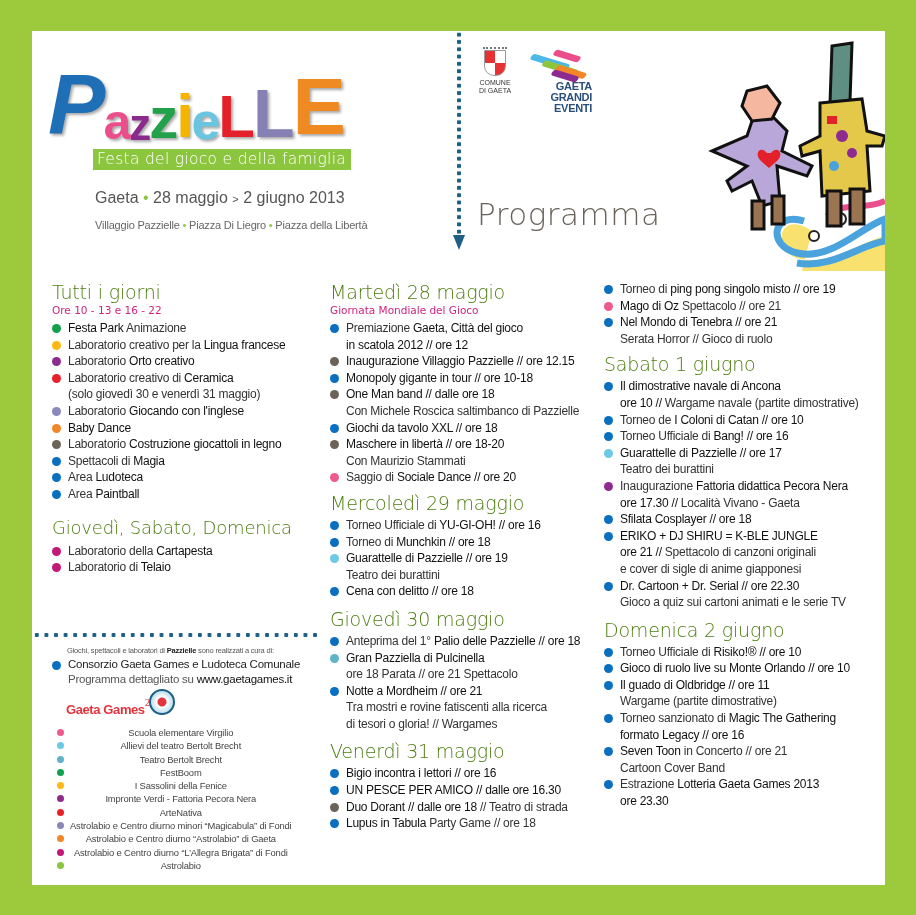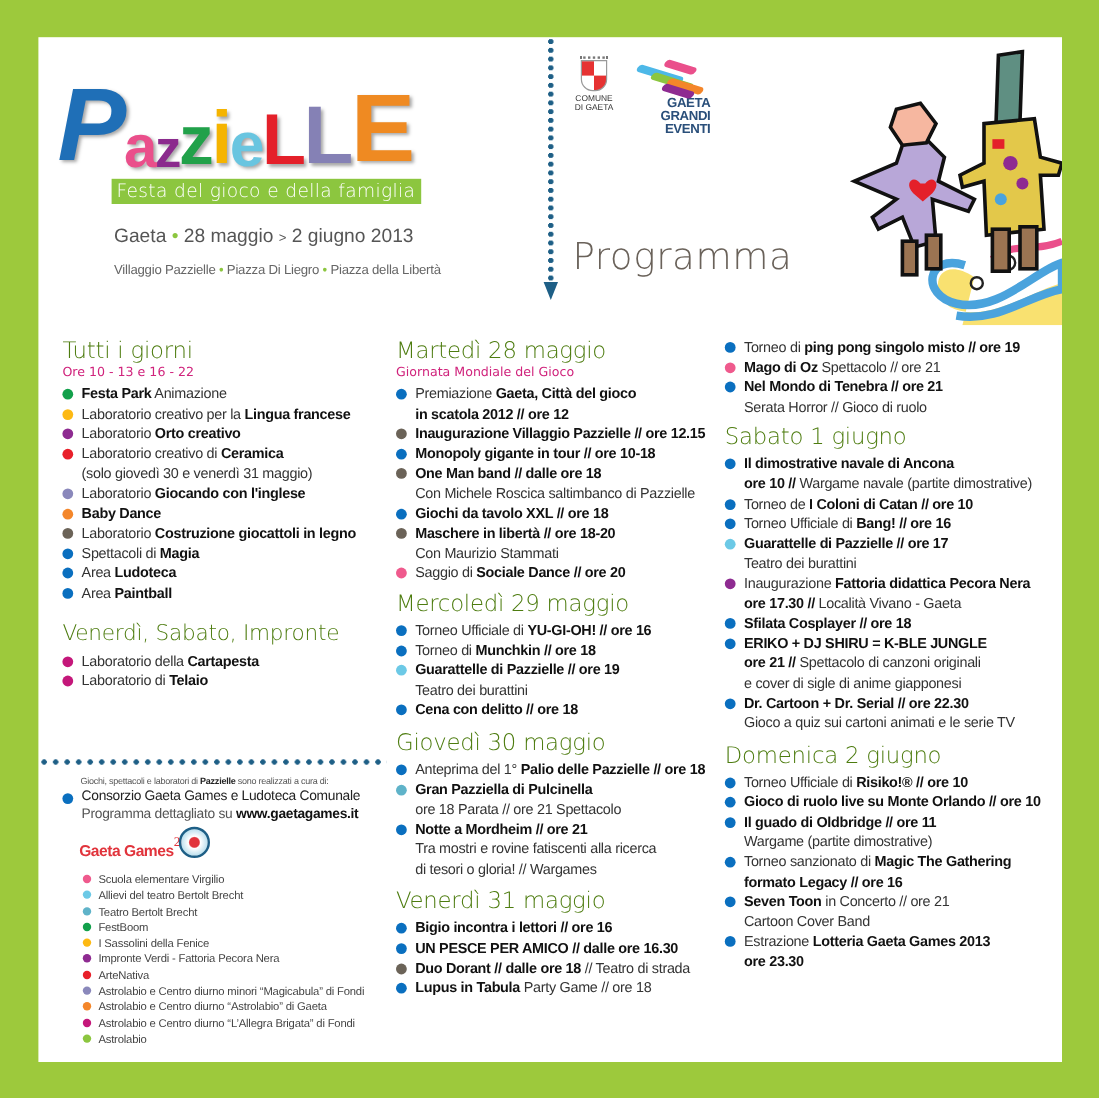--- a/index.html
+++ b/index.html
@@ -103,21 +103,21 @@
     ul.items { list-style: none; }
     ul.items li {
       position: relative; padding-left: 16px;
       font-size: 12px; line-height: 16.6px; color: #333;
       white-space: nowrap; letter-spacing: -0.25px;
     }
     ul.items li .bullet {
       position: absolute; left: 0; top: 4px;
       width: 9px; height: 9px; border-radius: 50%;
     }
-    ul.items li b { color: #111; font-weight: bold; }
+    ul.items li b { color: #111; font-weight: normal; }
     ul.items li .sub { display: block; }
     .col1 { left: 20px; top: 250px; width: 290px; }
     .col2 { left: 298px; top: 250px; width: 280px; }
     .col3 { left: 572px; top: 250px; width: 280px; }
     .gap { height: 10px; }
     .hdots {
       position: absolute; left: 0; top: 601px; width: 290px; height: 6px;
       background-image: radial-gradient(circle, #1e5f86 2px, transparent 2.4px);
       background-size: 9.6px 6px; background-repeat: repeat-x;
     }
@@ -128,21 +128,21 @@
       position: absolute; left: 14px; top: 50px;
       font-size: 13px; font-weight: bold; color: #e1343c;
       letter-spacing: -0.4px; white-space: nowrap;
     }
     .gg-logo sup { font-size: 11px; color: #e1343c; vertical-align: 8px; font-family: "Liberation Serif", serif; font-weight: normal; }
     .gg-badge {
       position: absolute; left: 97px; top: 43px; width: 26px; height: 26px;
       border-radius: 50%; border: 2px solid #1e5f86;
       background: radial-gradient(circle, #e1343c 0 4px, #fff 5px, #bde0ee 11px);
     }
-    .credits ul.small { position: absolute; left: 17px; top: 80px; list-style: none; }
+    .credits ul.small { position: absolute; left: 5px; top: 80px; list-style: none; text-align: center; }
     .credits ul.small li {
       position: relative; padding-left: 13px;
       font-size: 9.4px; line-height: 13.3px; color: #444; white-space: nowrap; letter-spacing: -0.15px;
     }
     .credits ul.small li .bullet {
       position: absolute; left: 0; top: 3px; width: 7px; height: 7px; border-radius: 50%;
     }
   </style>
 </head>
 <body>
@@ -242,21 +242,21 @@
         <li><span class="bullet" style="background: rgb(142, 43, 145);"></span>Laboratorio <b>Orto creativo</b></li>
         <li><span class="bullet" style="background: rgb(232, 32, 42);"></span>Laboratorio creativo di <b>Ceramica</b><span class="sub">(solo giovedì 30 e venerdì 31 maggio)</span></li>
         <li><span class="bullet" style="background: rgb(138, 136, 187);"></span>Laboratorio <b>Giocando con l'inglese</b></li>
         <li><span class="bullet" style="background: rgb(244, 134, 42);"></span><b>Baby Dance</b></li>
         <li><span class="bullet" style="background: rgb(107, 99, 88);"></span>Laboratorio <b>Costruzione giocattoli in legno</b></li>
         <li><span class="bullet" style="background: rgb(10, 111, 191);"></span>Spettacoli di <b>Magia</b></li>
         <li><span class="bullet" style="background: rgb(10, 111, 191);"></span>Area <b>Ludoteca</b></li>
         <li><span class="bullet" style="background: rgb(10, 111, 191);"></span>Area <b>Paintball</b></li>
       </ul>
     <div class="gap" style="height:14px"></div>
-    <div class="sec-title" style="font-size:18px">Venerdì, Sabato, Impronte</div>
+    <div class="sec-title" style="font-size:18px">Giovedì, Sabato, Domenica</div>
     <div style="height:4px"></div>
     <ul class="items">
         <li><span class="bullet" style="background: rgb(196, 23, 122);"></span>Laboratorio della <b>Cartapesta</b></li>
         <li><span class="bullet" style="background: rgb(196, 23, 122);"></span>Laboratorio di <b>Telaio</b></li>
       </ul>
   </div>
 
   <div class="col col2">
     <div class="sec-title">Martedì 28 maggio</div>
     <div class="sec-sub">Giornata Mondiale del Gioco</div>

